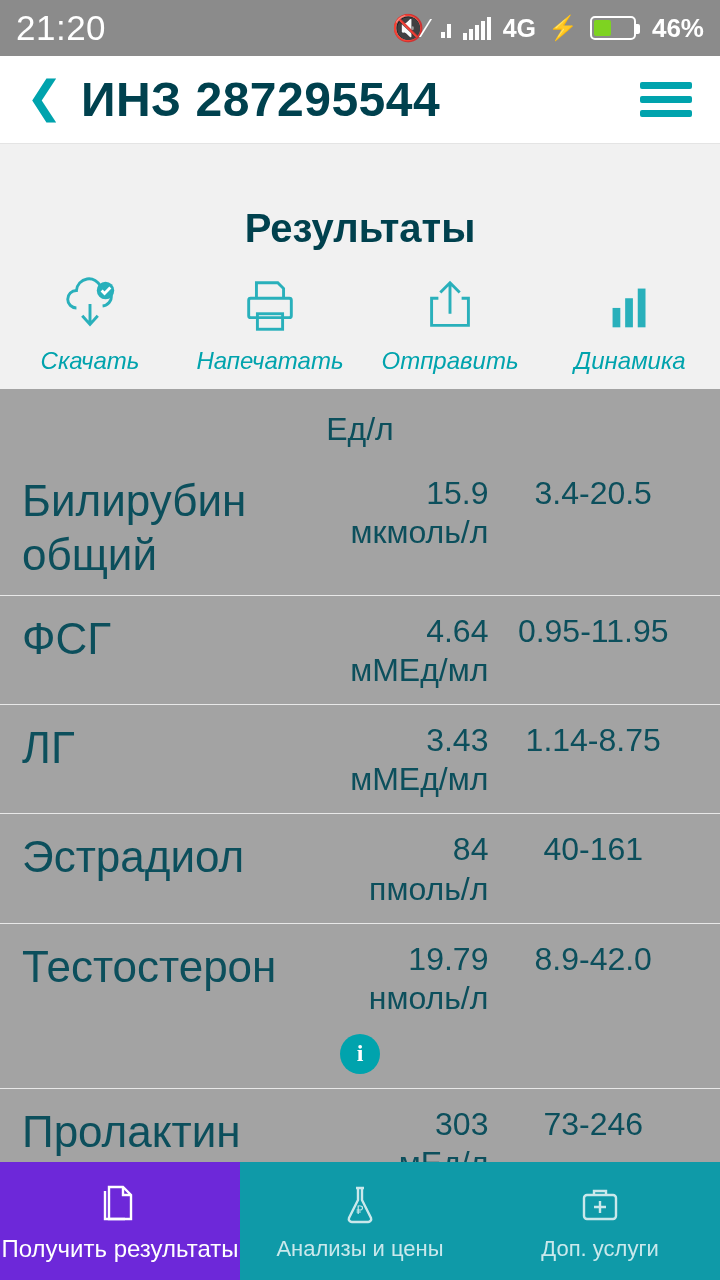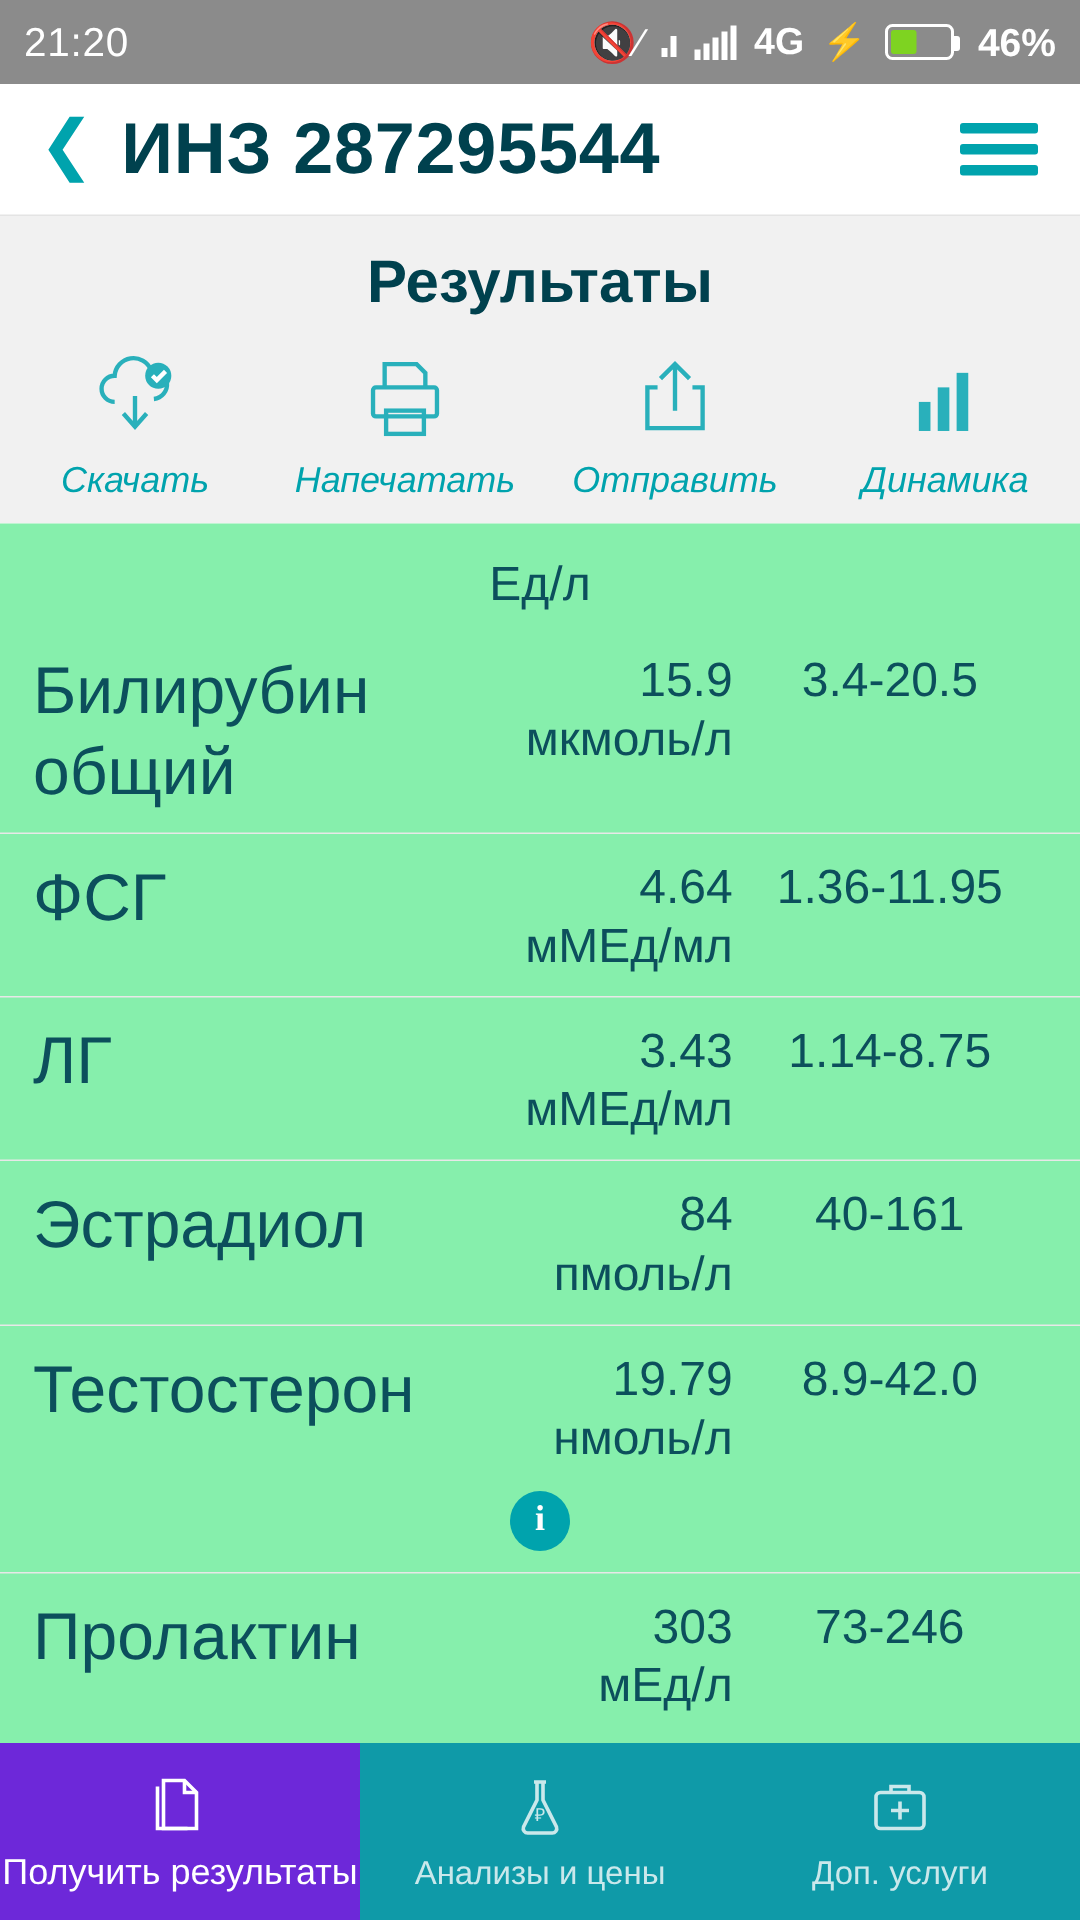--- a/index.html
+++ b/index.html
@@ -10,21 +10,21 @@
     overflow: hidden;
   }
   #app { position: relative; width: 720px; height: 1280px; display: flex; flex-direction: column; }
 
   
   .statusbar {
     height: 56px; background: #8b8b8b; color: #ffffff;
     display: flex; align-items: center; padding: 0 16px;
     font-size: 26px; flex: none;
   }
-  .statusbar .clock { font-size: 27px; letter-spacing: .5px; }
+  .statusbar .clock { font-size: 35px; letter-spacing: .5px; }
   .statusbar .spacer { flex: 1; }
   .statusbar .icons { display: flex; align-items: center; gap: 12px; }
   .sb-icon { display: inline-flex; align-items: flex-end; }
   .sig-bars { display: flex; align-items: flex-end; gap: 2px; height: 24px; }
   .sig-bars i { width: 4px; background: #fff; display: block; }
   .sig-bars i:nth-child(1){height:7px;} .sig-bars i:nth-child(2){height:11px;}
   .sig-bars i:nth-child(3){height:15px;} .sig-bars i:nth-child(4){height:19px;}
   .sig-bars i:nth-child(5){height:23px;}
   .sig-small { display:flex; align-items:flex-end; gap:2px; height:20px; }
   .sig-small i { width:4px; background:#fff; display:block; }
@@ -44,29 +44,29 @@
     height: 88px; background: #ffffff; display: flex; align-items: center;
     padding: 0 22px; flex: none; border-bottom: 1px solid #e4e4e4;
   }
   .back-arrow { color: #00a3ad; font-size: 44px; line-height: 1; padding: 0 18px 6px 4px; font-weight: 300; }
   .appbar-title { color: #00414e; font-size: 48px; font-weight: bold; letter-spacing: .5px; }
   .burger { margin-left: auto; display: flex; flex-direction: column; gap: 7px; padding: 6px; }
   .burger span { display: block; width: 52px; height: 7px; background: #00a3ad; border-radius: 2px; }
 
   
   .panel { background: #f1f1f1; padding: 22px 0 14px; flex: none; }
-  .panel-title { text-align: center; font-size: 40px; font-weight: bold; color: #00414e; margin-bottom: 24px; }
+  .panel-title { text-align: center; font-size: 40px; font-weight: bold; color: #00414e; margin-bottom: 24px; margin-top: 40px; }
   .actions { display: flex; }
   .action { flex: 1; display: flex; flex-direction: column; align-items: center; gap: 10px; }
   .action .label { color: #00a3ad; font-size: 24px; font-style: italic; }
   .act-icon { width: 62px; height: 62px; position: relative; color: #29b0bb; }
   .act-icon svg { width: 100%; height: 100%; display: block; }
 
   
-  .table-wrap { flex: 1; overflow: hidden; background: #86efac; }
+  .table-wrap { flex: 1; overflow: hidden; background: #a3a3a3; }
   .unit-header { text-align: center; font-size: 32px; color: #0c4f5c; padding: 22px 0 10px; }
   .row { display: flex; align-items: flex-start; padding: 16px 22px 14px; }
   .row + .row { border-top: 1px solid #e8e8e8; }
   .c-name { width: 38%; font-size: 44px; color: #0c4f5c; line-height: 1.22; }
   .c-val { width: 31%; text-align: right; font-size: 32px; color: #0c4f5c; line-height: 1.22; }
   .c-val .u { display: block; }
   .c-ref { width: 31%; text-align: center; font-size: 32px; color: #0c4f5c; line-height: 1.22; }
   .info-row { display: flex; justify-content: center; padding: 2px 0 14px; }
   .info-badge {
     width: 40px; height: 40px; border-radius: 50%; background: #00a3ad; color: #fff;
@@ -191,21 +191,21 @@
       </div>
       <div class="c-ref">3.4-20.5</div>
     </div>
 
     <div class="row">
       <div class="c-name">ФСГ</div>
       <div class="c-val">
         <span>4.64</span>
         <span class="u">мМЕд/мл</span>
       </div>
-      <div class="c-ref">1.36-11.95</div>
+      <div class="c-ref">0.95-11.95</div>
     </div>
 
     <div class="row">
       <div class="c-name">ЛГ</div>
       <div class="c-val">
         <span>3.43</span>
         <span class="u">мМЕд/мл</span>
       </div>
       <div class="c-ref">1.14-8.75</div>
     </div>

